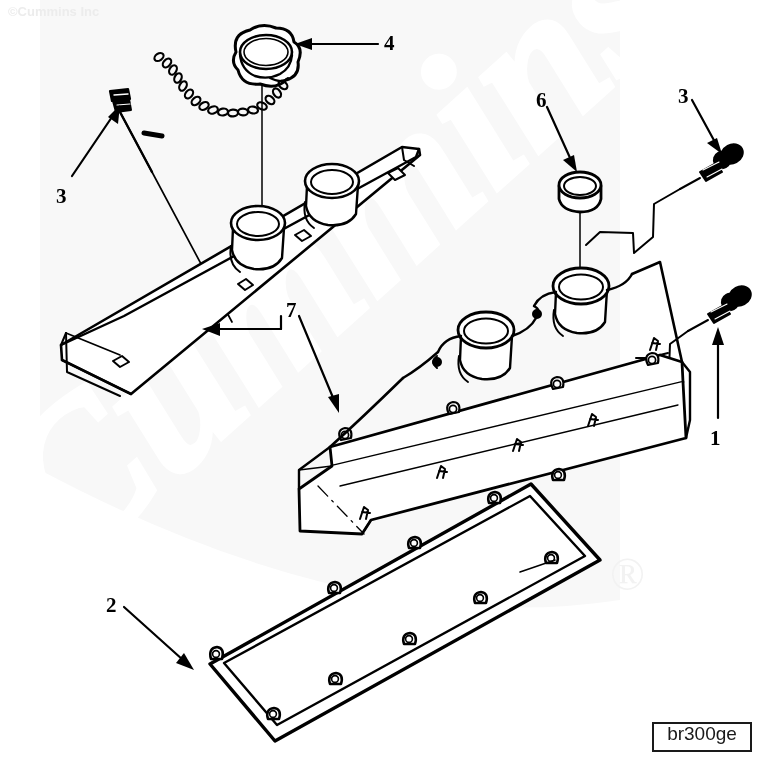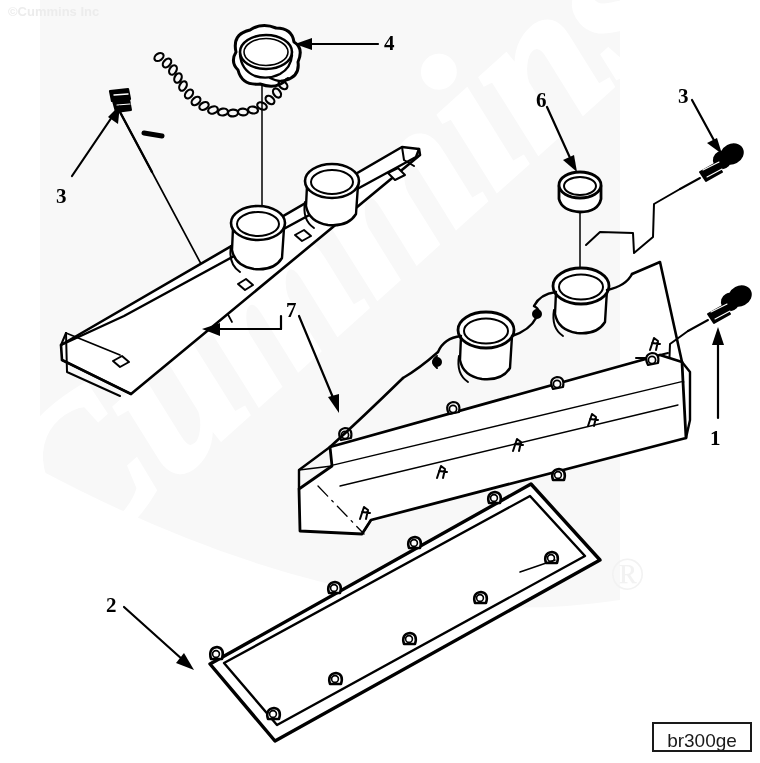--- a/index.html
+++ b/index.html
@@ -39,21 +39,21 @@
   .partcode-box {
     position: absolute;
     left: 652px;
     top: 722px;
     width: 100px;
     height: 30px;
     border: 2px solid #1a1a1a;
     background: #ffffff;
     box-sizing: border-box;
     display: flex;
-    align-items: flex-end;
+    align-items: flex-start;
     justify-content: center;
   }
   .partcode-text {
     font-family: "Liberation Sans", sans-serif;
     font-size: 19px;
     color: #1a1a1a;
     letter-spacing: 0px;
     line-height: 1;
   }
   .callout {

